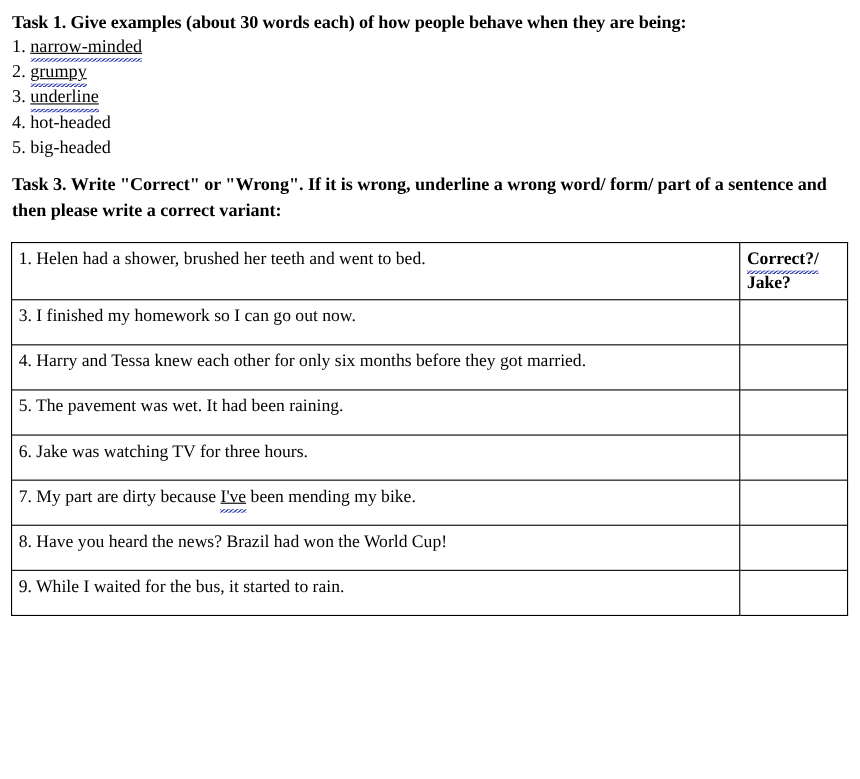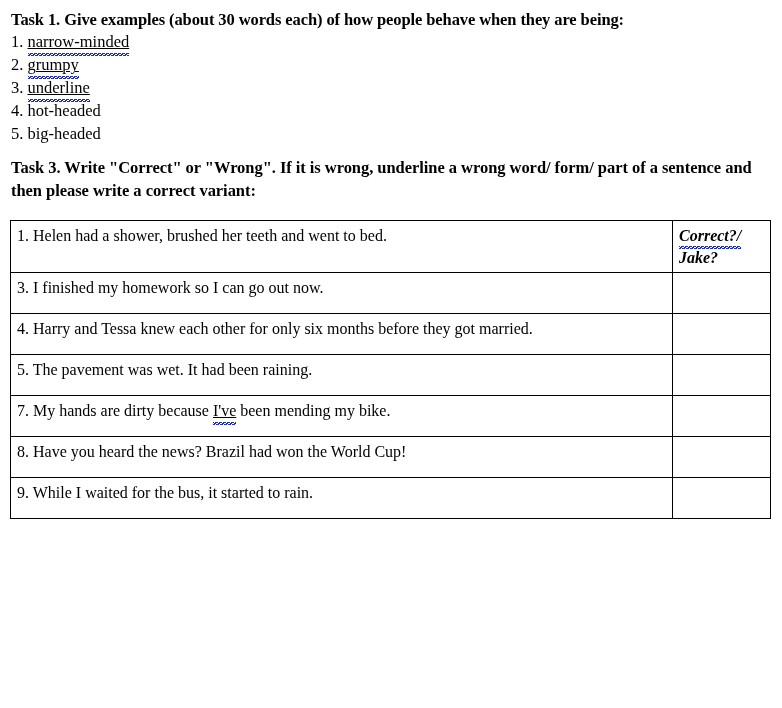--- a/index.html
+++ b/index.html
@@ -125,21 +125,20 @@
   }
   col.c-sentence { width: 662px; }
   col.c-answer   { width: 98px; }
 
   td.answer-head {
     font-weight: bold;
     font-size: 16px;
     line-height: 23px;
     padding-left: 7px;
     padding-top: 3px;
-    font-style: italic;
   }
   td.answer-cell { }
 
   tr.r-tall td { height: 52px; }
   tr.r-last td { height: 60px; }
 
   .row-underlined {
     display: inline-block;
     position: relative;
     text-decoration: underline;
@@ -235,24 +234,30 @@
             <td class="answer-cell"></td>
           </tr>
 
           <tr>
             <td><span>5.</span>
               <span>The pavement was wet. It had been raining.</span>
             </td>
             <td class="answer-cell"></td>
           </tr>
 
+          <tr>
+            <td><span>6.</span>
+              <span>Jake was watching TV for three hours.</span>
+            </td>
+            <td class="answer-cell"></td>
+          </tr>
 
           <tr>
             <td><span>7.</span>
-              <span>My hands are dirty because </span><span class="u-wavy">I've</span><span> been mending my bike.</span>
+              <span>My part are dirty because </span><span class="u-wavy">I've</span><span> been mending my bike.</span>
             </td>
             <td class="answer-cell"></td>
           </tr>
 
           <tr>
             <td><span>8.</span>
               <span>Have you heard the news? Brazil had won the World Cup!</span>
             </td>
             <td class="answer-cell"></td>
           </tr>

